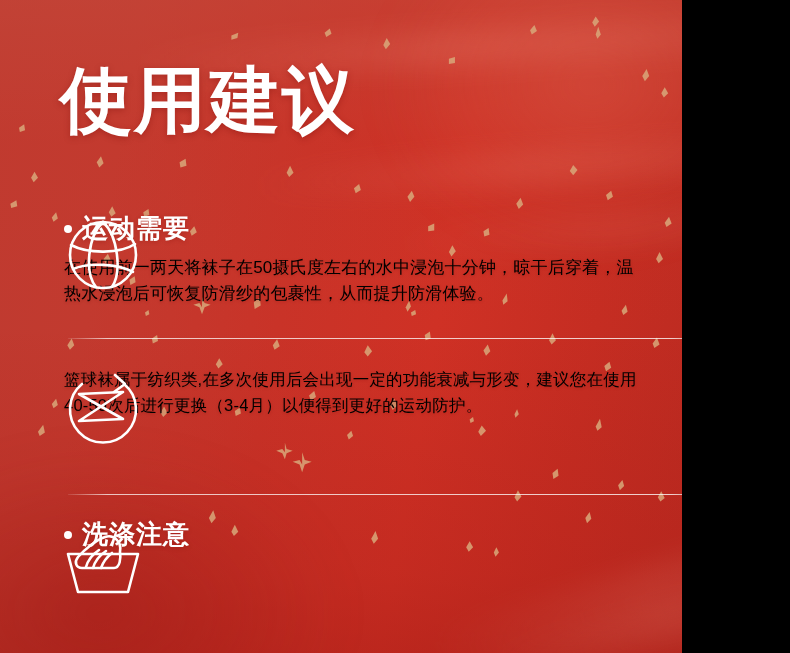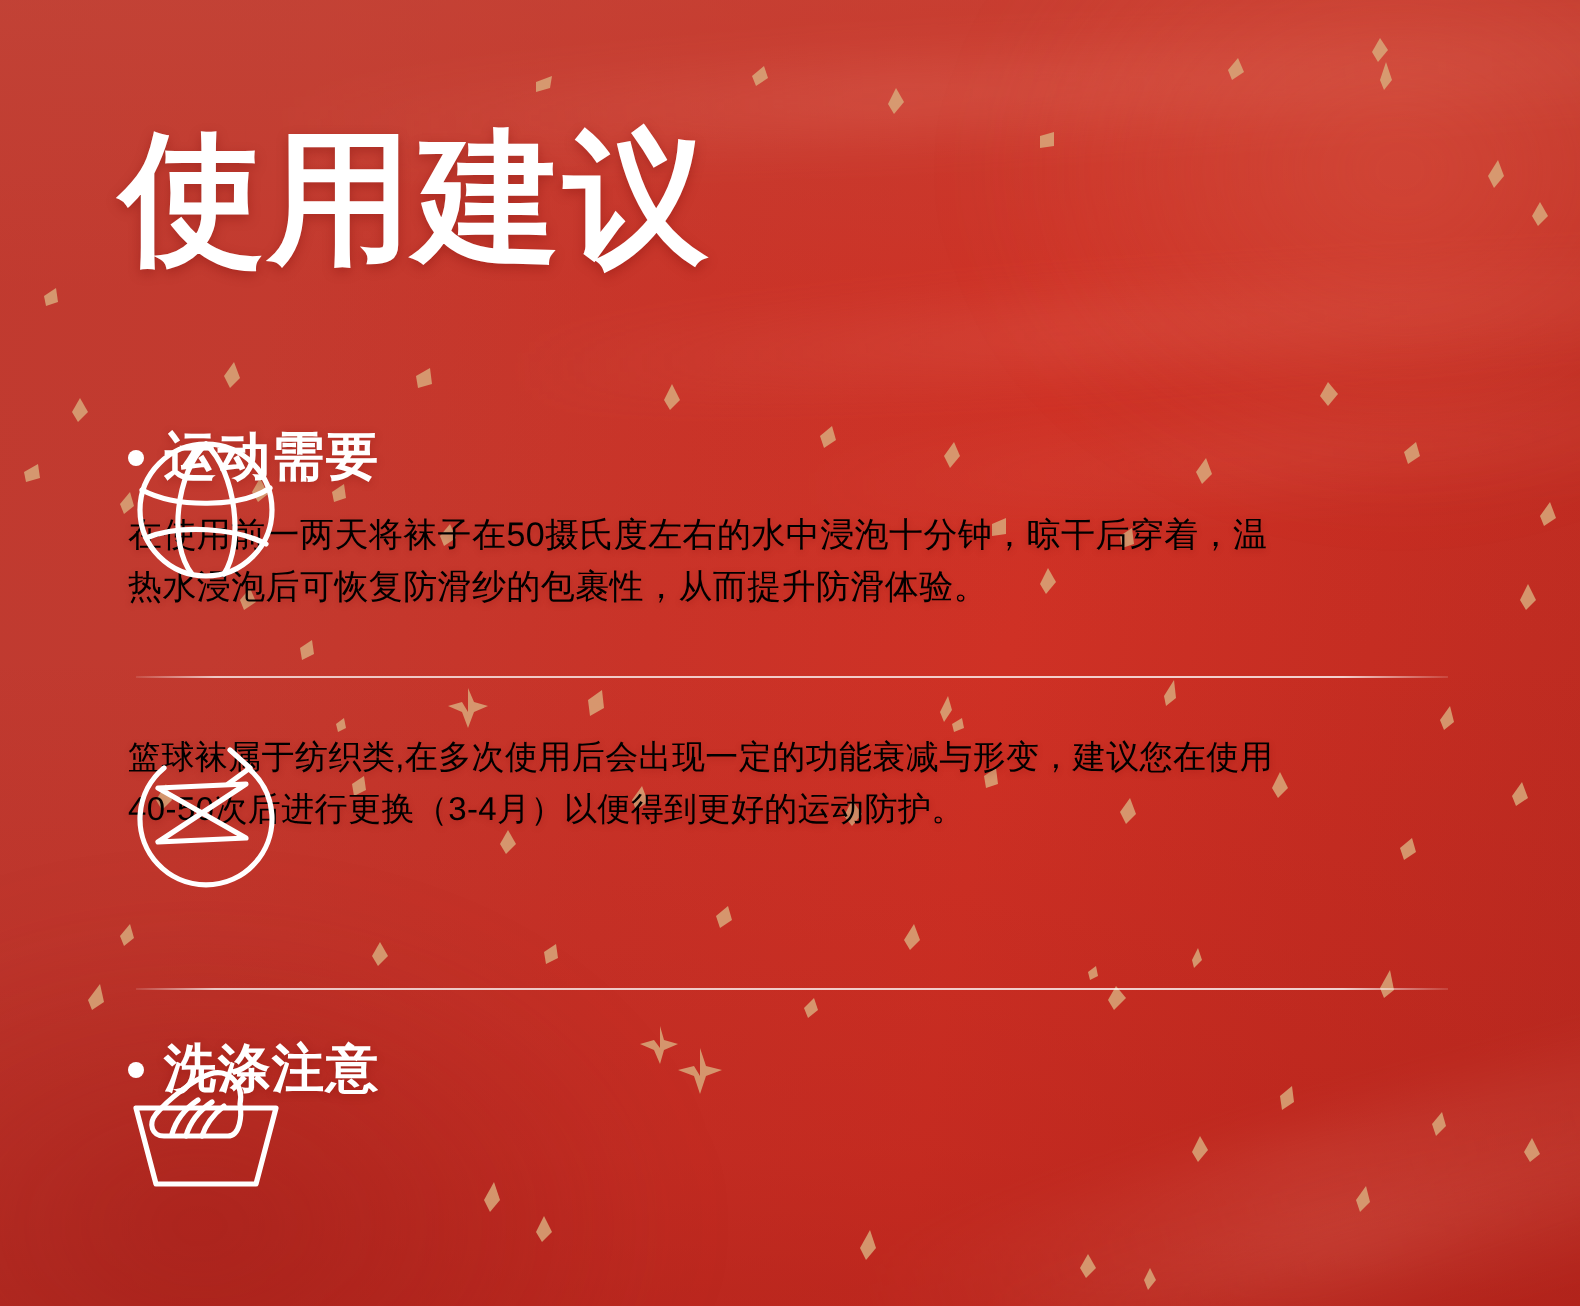--- a/index.html
+++ b/index.html
@@ -2,21 +2,21 @@
 <html><head>
 <meta charset="utf-8">
 <style>
   html, body {
     margin: 0;
     padding: 0;
     background: #000;
   }
   .page {
     position: relative;
-    width: 790px;
+    width: 682px;
     height: 653px;
     overflow: hidden;
     font-family: "Liberation Sans", "DejaVu Sans", sans-serif;
     background: #c4352b;
   }
   
   .bg-base {
     position: absolute; inset: 0;
     background: linear-gradient(100deg,
         #bf3a30 0%,

